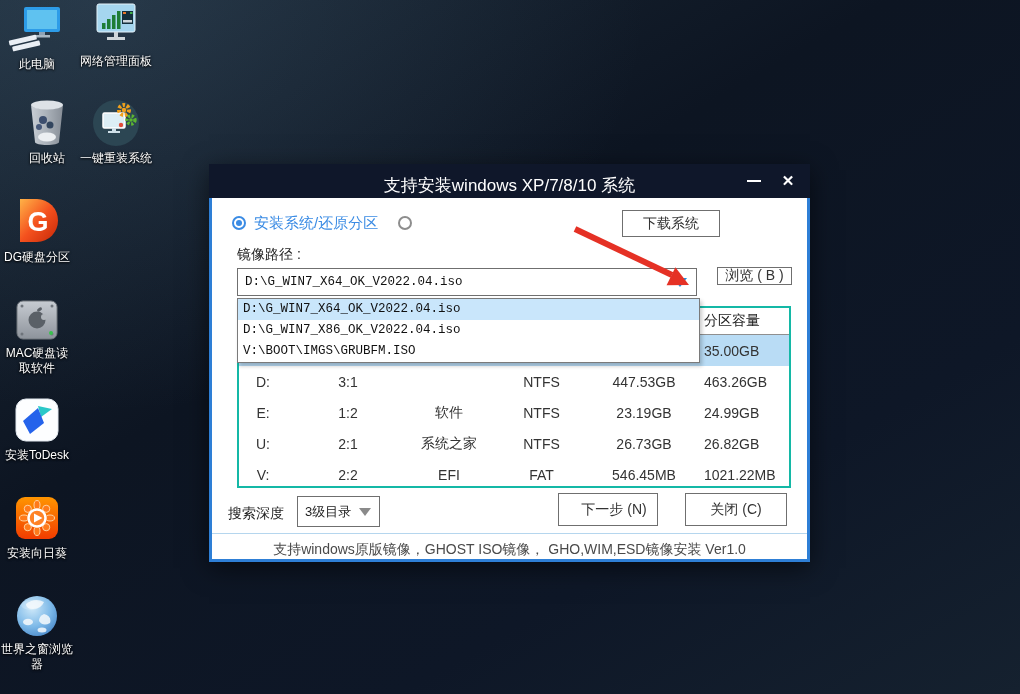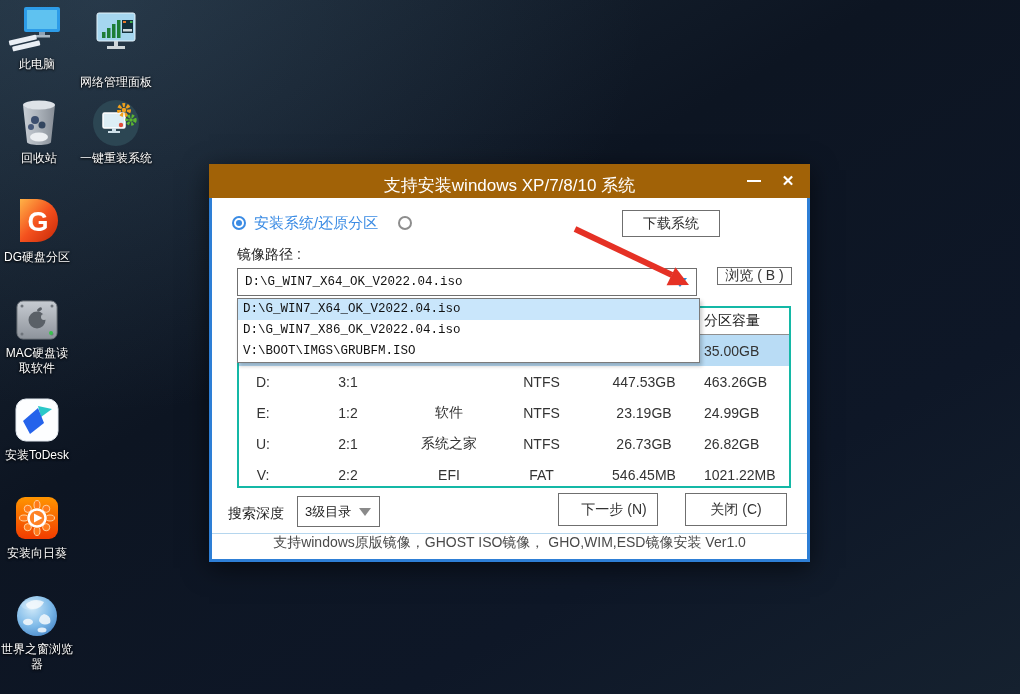--- a/index.html
+++ b/index.html
@@ -12,21 +12,21 @@
   }
   
   .desk-icon{position:absolute;width:72px;display:flex;flex-direction:column;align-items:center;cursor:default;}
   .desk-icon svg{display:block;}
   .desk-label{
     margin-top:2px;font-size:12px;line-height:1.25;color:#fff;text-align:center;
     text-shadow:0 1px 2px rgba(0,0,0,.95),0 0 3px rgba(0,0,0,.7);
   }
   
   .win{position:absolute;left:209px;top:164px;width:601px;height:398px;z-index:10;box-shadow:0 6px 24px rgba(0,0,0,.55);}
-  .titlebar{position:relative;height:42px;background:#a16207;}
+  .titlebar{position:relative;height:42px;background:#0f172a;}
   .title{position:absolute;left:0;right:0;top:50%;transform:translateY(-50%);text-align:center;color:#fff;font-size:17px;}
   .btn-min,.btn-close{position:absolute;top:0;height:34px;width:32px;display:flex;align-items:center;justify-content:center;color:#fff;cursor:pointer;}
   .btn-min{right:40px;}
   .btn-close{right:6px;font-size:15px;font-weight:bold;}
   .min-bar{width:14px;height:2.5px;background:#fff;}
   .body{position:absolute;top:34px;left:0;right:0;bottom:0;background:#fff;border:3px solid #2e7fd6;border-top:none;box-sizing:border-box;}
   .opt{position:absolute;display:flex;align-items:center;gap:8px;height:20px;}
   .radio{width:14px;height:14px;border-radius:50%;border:2px solid #8d8d8d;position:relative;box-sizing:border-box;flex:0 0 auto;}
   .radio.sel{border-color:#3a8be4;}
   .radio.sel::after{content:"";position:absolute;inset:2px;background:#3a8be4;border-radius:50%;}
@@ -43,59 +43,59 @@
   .prow>div.cap{text-align:left;padding-left:10px;box-sizing:border-box;}
   .prow.phead{height:26px;border-bottom:1px solid #8f8f8f;}
   .prow.phead>div{color:#1a1a1a;}
   .prow.selrow{background:#b9dcf5;}
   .ddl{position:absolute;left:25px;top:100px;width:463px;border:1px solid #7a7a7a;background:#fff;box-sizing:border-box;z-index:20;box-shadow:2px 3px 4px rgba(0,0,0,.22);}
   .ditem{height:21px;line-height:21px;padding-left:5px;font-family:"Liberation Mono","DejaVu Sans Mono",monospace;font-size:12.5px;color:#111;white-space:pre;cursor:pointer;}
   .ditem.sel{background:#c9e6fb;}
   .depth{position:absolute;left:85px;top:298px;width:83px;height:31px;border:1px solid #6f6f6f;box-sizing:border-box;background:#fff;cursor:pointer;}
   .depth-text{position:absolute;left:7px;top:50%;transform:translateY(-50%);font-size:13px;color:#222;}
   .depth-arrow{position:absolute;right:8px;top:11px;width:0;height:0;border-left:6px solid transparent;border-right:6px solid transparent;border-top:8px solid #8a8a8a;}
-  .statusbar{position:absolute;left:0;right:0;bottom:0;height:25px;border-top:1px solid #b5d6ee;display:flex;align-items:flex-start;justify-content:center;}
+  .statusbar{position:absolute;left:0;right:0;bottom:0;height:25px;border-top:1px solid #b5d6ee;display:flex;align-items:flex-end;justify-content:center;}
   .status-text{font-size:14px;color:#4a4a4a;}
   .arrow-svg{position:absolute;left:560px;top:218px;z-index:50;pointer-events:none;}
 </style>
 </head>
 <body>
 
 <div class="desk-icon" style="left:1px;top:5px;">
   <svg width="58" height="50" viewBox="0 0 58 50">
     <rect x="16" y="2" width="36" height="25" rx="2" fill="#2d9ce8"></rect>
     <rect x="19" y="5" width="30" height="19" fill="#5fc2f0"></rect>
     <rect x="31" y="27" width="6" height="3" fill="#8fa3b5"></rect>
     <rect x="26" y="30" width="16" height="2.5" fill="#aab8c4"></rect>
     <g transform="rotate(-13 18 40)" fill="#e9eef4">
       <rect x="2" y="32" width="28" height="5" rx="1"></rect>
       <rect x="4" y="38.5" width="28" height="5" rx="1"></rect>
     </g>
   </svg>
   <span class="desk-label">此电脑</span>
 </div>
 
-<div class="desk-icon" style="left:78px;top:11px;width:76px;gap:12px;">
+<div class="desk-icon" style="left:78px;top:2px;width:76px;">
   <svg width="54" height="50" viewBox="0 0 54 50">
     <rect x="8" y="2" width="38" height="28" rx="2" fill="#a5d6ef" stroke="#e4f2fa" stroke-width="1"></rect>
     <rect x="13" y="21" width="3.5" height="6" fill="#1e7d36"></rect>
     <rect x="18" y="17" width="3.5" height="10" fill="#1e7d36"></rect>
     <rect x="23" y="13" width="3.5" height="14" fill="#1e7d36"></rect>
     <rect x="28" y="9" width="3.5" height="18" fill="#1e7d36"></rect>
     <rect x="33" y="9" width="11" height="13" fill="#14303d"></rect>
     <rect x="34" y="10" width="3" height="2" fill="#e8762a"></rect>
     <rect x="41" y="10" width="2.5" height="2" fill="#3fae49"></rect>
     <rect x="34" y="18" width="9" height="2.5" fill="#cfd8dd"></rect>
     <rect x="25" y="30" width="4" height="5" fill="#cfd6da"></rect>
     <rect x="18" y="35" width="18" height="3" fill="#cfd6da"></rect>
   </svg>
   <span class="desk-label">网络管理面板</span>
 </div>
 
-<div class="desk-icon" style="left:3px;top:97px;justify-content:space-between;">
+<div class="desk-icon" style="left:11px;top:97px;justify-content:space-between;">
   <svg width="52" height="52" viewBox="0 0 52 52">
     <defs>
       <linearGradient id="binG" x1="0" y1="0" x2="1" y2="0">
         <stop offset="0" stop-color="#c8ced5"></stop>
           <stop offset="0.5" stop-color="#aab1b9"></stop>
           <stop offset="1" stop-color="#878e97"></stop>
       </linearGradient>
     </defs>
     <path d="M10 8 C10 13 42 13 42 8 L38 45 C38 49 14 49 14 45 Z" fill="url(#binG)"></path>
     <ellipse cx="26" cy="8" rx="16" ry="4.5" fill="#dde2e7"></ellipse>

